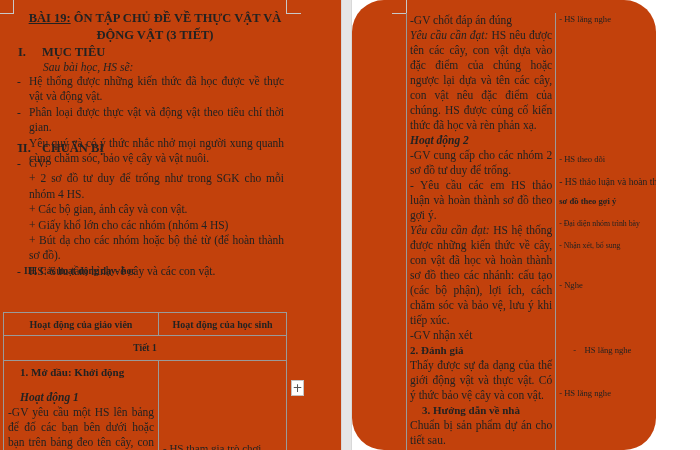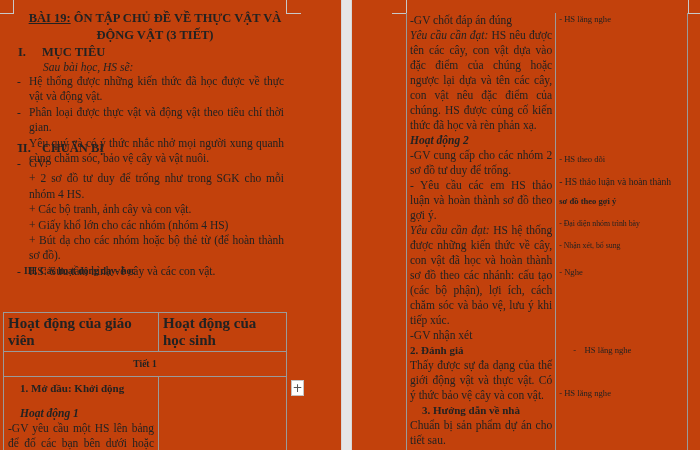--- a/index.html
+++ b/index.html
@@ -1,20 +1,20 @@
 <!DOCTYPE html>
 <html><head>
 <meta charset="utf-8">
 <style>
   html, body { margin:0; padding:0; }
   body { width:700px; height:450px; overflow:hidden; background:#ffffff; position:relative;
          font-family:"Liberation Serif", "DejaVu Serif", serif; color:#222; }
   .page { position:absolute; top:0; height:450px; background:#c2410c; overflow:hidden; }
   #page-left { left:0; width:341px; }
-  #page-right { left:352px; width:348px; }
+  #page-right { left:352px; width:304px;border-radius:32px; }
   .gutter { position:absolute; left:341px; top:0; width:11px; height:450px; background:#e6e6e6;
             border-left:1px solid #d8d8d8; border-right:1px solid #d8d8d8; box-sizing:border-box; }
   .corner-mark { position:absolute; width:14px; height:14px; }
   .corner-mark.tl { border-right:1px solid #c8c8c8; border-bottom:1px solid #c8c8c8; }
   .corner-mark.tr { border-left:1px solid #c8c8c8; border-bottom:1px solid #c8c8c8; }
 
   .title { position:absolute; left:20px; top:10px; width:270px; font-weight:bold; font-size:12.5px;
            line-height:17px; text-align:center; }
   .title .lesson { text-decoration:underline; }
   .sec-head { position:absolute; font-weight:bold; font-size:12.5px; }
@@ -22,21 +22,21 @@
   .para { position:absolute; font-size:11.5px; line-height:15.4px; }
   .para.justify { text-align:justify; }
   .ital { font-style:italic; }
   .bullet { position:relative; padding-left:12px; }
   .bullet .dash { position:absolute; left:0; top:0; }
   .sub3 { font-weight:bold; font-size:9.5px; position:absolute; left:24px; top:266px; }
 
   table.lt, table.rt { position:absolute; border-collapse:collapse; font-size:11px; }
   table.lt td, table.rt td { border:1px solid #9a9a9a; vertical-align:top; padding:2px 4px; }
   table.lt { left:3px; top:312px; width:284px; }
-  .th { font-weight:bold; text-align:left; font-size:15px; height:18px; vertical-align:middle !important; }
+  .th { font-weight:bold; text-align:center; font-size:10px; height:18px; vertical-align:middle !important; }
   .tiet { text-align:center; font-weight:bold; font-size:9.5px; height:18px; vertical-align:middle !important; }
   .cell-j { text-align:justify; font-size:11.5px; line-height:15px; }
   .small { font-size:11px; }
   .bold { font-weight:bold; }
   .bi { font-weight:bold; font-style:italic; }
 
   .plus-btn { position:absolute; left:291px; top:380px; width:13px; height:16px; border:1px solid #c4c4c4;
               background:#fff; font-size:12px; line-height:15px; text-align:center; color:#555;
               font-family:"DejaVu Sans", sans-serif; box-sizing:border-box; }
 
@@ -71,21 +71,21 @@
   </div>
 
   <div class="sec-head" style="left:18px;top:141px;">
     <span class="num">II.</span><span>CHUẨN BỊ</span>
   </div>
 
   <div class="para justify" style="left:17px;top:156px;width:267px;">
     <div class="bullet"><span class="dash">-</span><span>GV:</span></div>
     <div style="padding-left:12px;">
       <div>+ 2 sơ đồ tư duy để trống như trong SGK cho mỗi nhóm 4 HS.</div>
-      <div>+ Các bộ tranh, ảnh cây và con vật.</div>
+      <div>+ Các bộ gian, ảnh cây và con vật.</div>
       <div>+ Giấy khổ lớn cho các nhóm (nhóm 4 HS)</div>
       <div>+ Bút dạ cho các nhóm hoặc bộ thẻ từ (để hoàn thành sơ đồ).</div>
     </div>
     <div class="bullet"><span class="dash">-</span><span>HS: Sưu tầm hình vẽ cây và các con vật.</span></div>
   </div>
 
   <div class="sub3">III. Các hoạt động dạy- học</div>
 
   <table class="lt">
     <tbody>
@@ -133,20 +133,20 @@
         <div>Chuẩn bị sản phẩm dự án cho tiết sau.</div>
 
       </td>
       <td class="r-right" style="position:relative;padding:0;">
         <div style="left:3px;top:1px;">- HS lắng nghe</div>
         <div style="left:3px;top:141px;">- HS theo dõi</div>
         <div style="left:3px;top:163px;font-size:9.6px;">- HS thảo luận và hoàn thành</div>
         <div style="left:3px;top:183px;font-weight:bold;">sơ đồ theo gợi ý</div>
         <div style="left:3px;top:206px;font-size:7.8px;">- Đại diện nhóm trình bày</div>
         <div style="left:3px;top:228px;font-size:7.8px;">- Nhận xét, bổ sung</div>
-        <div style="left:3px;top:254px;">- Nghe</div>
+        <div style="left:3px;top:267px;">- Nghe</div>
         <div style="left:17px;top:332px;white-space:pre;">-    HS lắng nghe</div>
         <div style="left:3px;top:375px;">- HS lắng nghe</div>
       </td>
     </tr>
   </tbody>
     </table>
 </div>
 
 </body></html>

